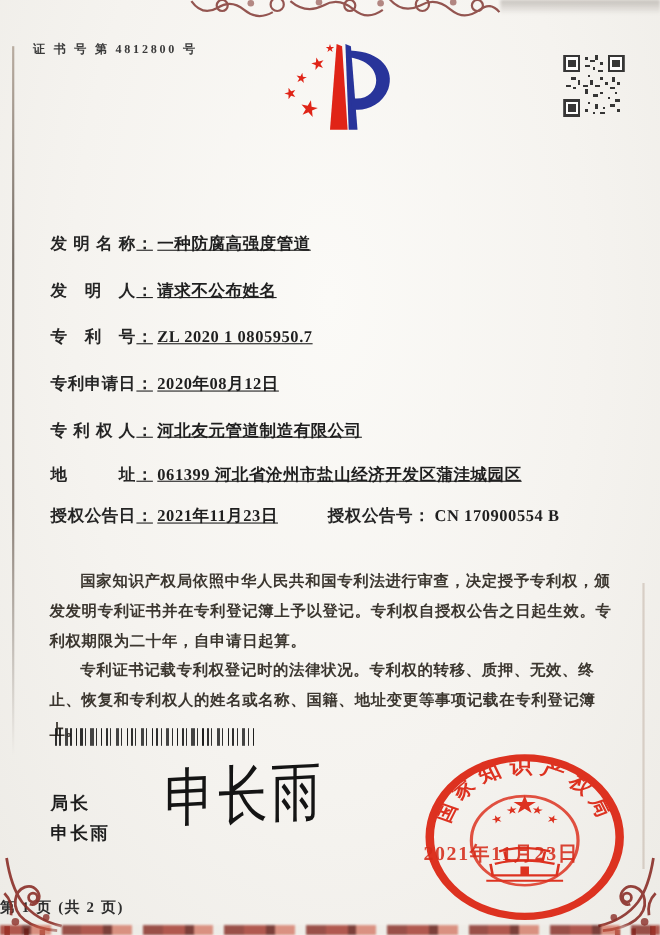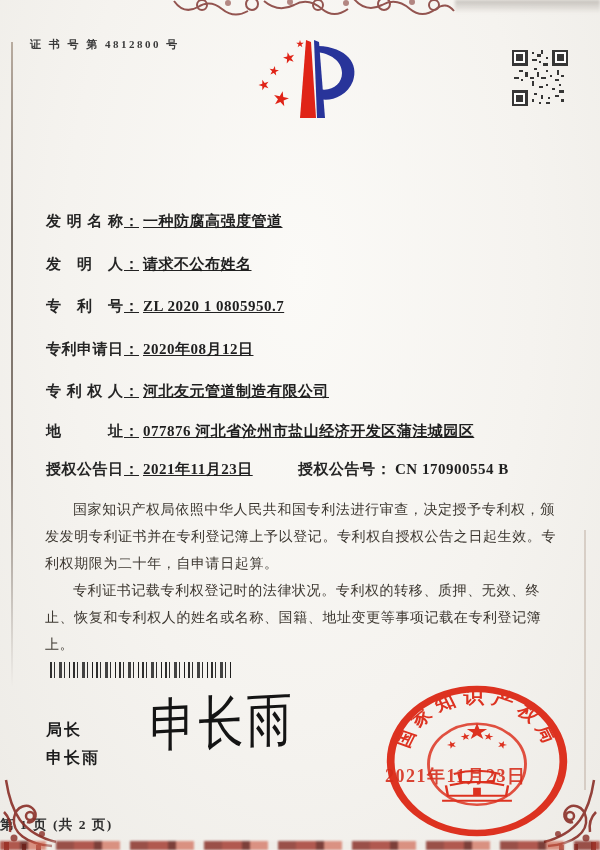--- a/index.html
+++ b/index.html
@@ -15,22 +15,22 @@
 
   
   .frow{left:46px;font-size:15px;color:#222;white-space:nowrap;text-decoration:underline;}
   .flabel{display:inline-block;width:77px;text-align:justify;text-align-last:justify;
           -moz-text-align-last:justify;font-weight:700;color:#252525;}
   .fcolon{font-weight:700;margin:0 4px 0 1px;}
   .fvalue{font-weight:600;letter-spacing:.5px;color:#1f1f1f;}
   .fpair2{position:absolute;left:252px;top:0;}
 
   
-  .legal{left:45px;top:496px;width:518px;font-size:14px;line-height:27px;color:#3c3730;
-         letter-spacing:.6px;font-weight:400;}
+  .legal{left:45px;top:516px;width:518px;font-size:14px;line-height:27px;color:#3c3730;
+         letter-spacing:.6px;font-weight:700;}
   .legal p{margin:0;text-indent:2em;}
 
   
   .barcode{left:50px;top:662px;width:182px;height:16px;opacity:.88;
     background:repeating-linear-gradient(90deg,#141414 0 2px,transparent 2px 4px,#141414 4px 5px,
       transparent 5px 9px,#2b2b2b 9px 12px,transparent 12px 14px,#141414 14px 15px,transparent 15px 19px,
       #000 19px 20px,transparent 20px 23px);}
 
   
   .director-title{left:46px;top:720px;font-size:16px;font-weight:700;color:#1d1d1d;
@@ -167,21 +167,21 @@
   <div class="abs frow" style="top:297px;">
     <span class="flabel">专利号</span><span class="fcolon">：</span><span class="fvalue">ZL 2020 1 0805950.7</span>
   </div>
   <div class="abs frow" style="top:340px;">
     <span class="flabel">专利申请日</span><span class="fcolon">：</span><span class="fvalue">2020年08月12日</span>
   </div>
   <div class="abs frow" style="top:382px;">
     <span class="flabel">专利权人</span><span class="fcolon">：</span><span class="fvalue">河北友元管道制造有限公司</span>
   </div>
   <div class="abs frow" style="top:422px;">
-    <span class="flabel">地址</span><span class="fcolon">：</span><span class="fvalue">077876 河北省沧州市盐山经济开发区蒲洼城园区</span>
+    <span class="flabel">地址</span><span class="fcolon">：</span><span class="fvalue">061399 河北省沧州市盐山经济开发区蒲洼城园区</span>
   </div>
   <div class="abs frow" style="top:460px;">
     <span class="flabel">授权公告日</span><span class="fcolon">：</span><span class="fvalue">2021年11月23日</span>
     <span class="fpair2">
       <span class="flabel">授权公告号</span><span class="fcolon">：</span><span class="fvalue">CN 170900554 B</span>
     </span>
   </div>
 
   <div class="abs legal">
     <p>国家知识产权局依照中华人民共和国专利法进行审查，决定授予专利权，颁发发明专利证书并在专利登记簿上予以登记。专利权自授权公告之日起生效。专利权期限为二十年，自申请日起算。</p>

